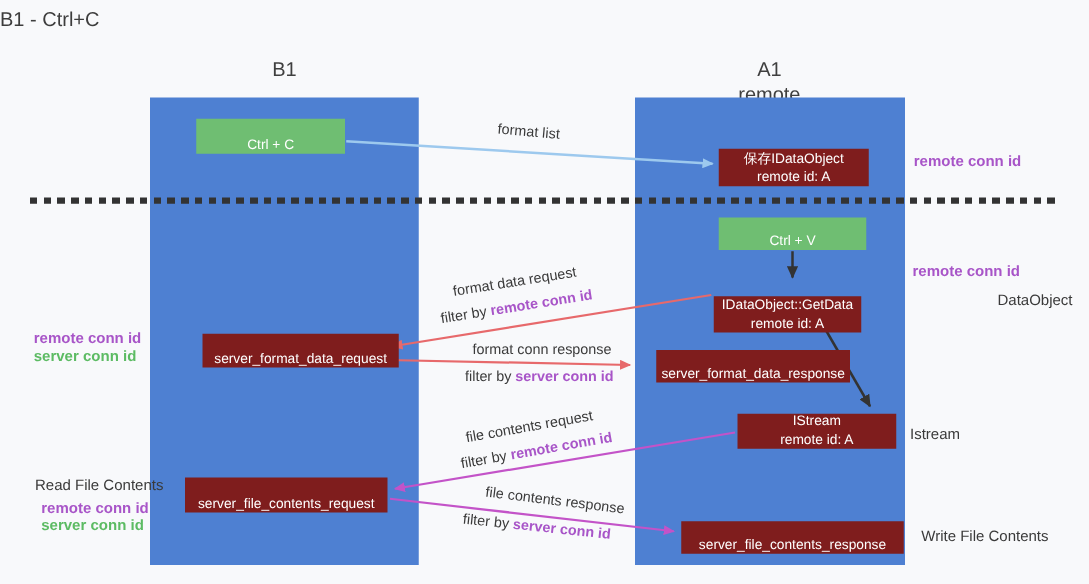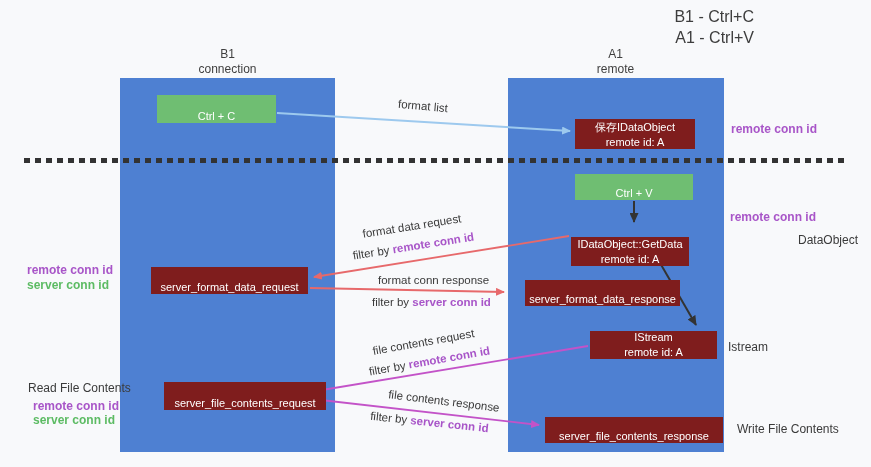--- a/index.html
+++ b/index.html
@@ -1,23 +1,23 @@
 <!DOCTYPE html>
 <html><head>
 <meta charset="utf-8">
 <style>
   html,body { margin:0; padding:0; }
   body { font-family: "Liberation Sans", sans-serif; background:#f8f9fb; }
   .canvas { position:relative; width:871px; height:467px; background:#f8f9fb; overflow:hidden; }
 
-  .title { position:absolute; left:12px; top:6px; width:742px; text-align:right;
+  .title { position:absolute; left:0; top:6px; width:742px; text-align:left;
            font-size:16px; line-height:1.32; color:#3d3d3d; }
 
   .col-header { position:absolute; width:215px; text-align:center;
-                font-size:12px; line-height:1.25; color:#3f3f3f; }
+                font-size:16px; line-height:1.25; color:#3f3f3f; }
   .col-header.left  { left:120px; top:47px; }
   .col-header.right { left:508px; top:47px; }
 
   .column { position:absolute; top:78px; height:374px; background:#4e80d2; }
   .column.left  { left:120px; width:215px; }
   .column.right { left:508px; width:216px; }
 
   .dashed-sep { position:absolute; left:24px; top:158px; width:821px; height:5px;
                 background:repeating-linear-gradient(90deg,#333 0 6px,transparent 6px 11px); }
 
@@ -36,26 +36,24 @@
   .side-label.purple { color:#a855c8; font-weight:bold; }
   .side-label.green  { color:#5cbb63; font-weight:bold; }
 </style>
 </head>
 <body>
 
 <div class="canvas">
 
   <div class="title">
     <div>B1 - Ctrl+C</div>
-    <div>A1 - Ctrl+V</div>
   </div>
 
   <div class="col-header left">
     <div>B1</div>
-    <div>connection</div>
   </div>
   <div class="col-header right">
     <div>A1</div>
     <div>remote</div>
   </div>
 
   <div class="column left"></div>
   <div class="column right"></div>
 
   <div class="dashed-sep"></div>
@@ -95,34 +93,34 @@
 
   <div class="node green" style="left:575px;top:174px;width:118px;height:26px;">
     <span>Ctrl + V</span>
   </div>
 
   <div class="node orange" style="left:571px;top:237px;width:118px;height:29px;">
     <span>IDataObject::GetData</span>
     <span>remote id: A</span>
   </div>
 
-  <div class="node orange" style="left:151px;top:267px;width:157px;height:27px;">
+  <div class="node orange" style="left:162px;top:267px;width:157px;height:27px;">
     <span>server_format_data_request</span>
   </div>
 
   <div class="node orange" style="left:510px;top:280px;width:155px;height:26px;margin-left:15px;">
     <span>server_format_data_response</span>
   </div>
 
   <div class="node orange" style="left:590px;top:331px;width:127px;height:28px;">
     <span>IStream</span>
     <span>remote id: A</span>
   </div>
 
-  <div class="node orange" style="left:148px;top:382px;width:162px;height:28px;margin-left:16px;">
+  <div class="node orange" style="left:148px;top:382px;width:162px;height:28px;">
     <span>server_file_contents_request</span>
   </div>
 
   <div class="node orange" style="left:545px;top:417px;width:178px;height:26px;">
     <span>server_file_contents_response</span>
   </div>
 
   <div class="flow-label" style="left:398px;top:100px;transform:rotate(5deg);">format list</div>
 
   <div class="flow-label" style="left:362px;top:220px;transform:rotate(-9deg);">format data request</div>

